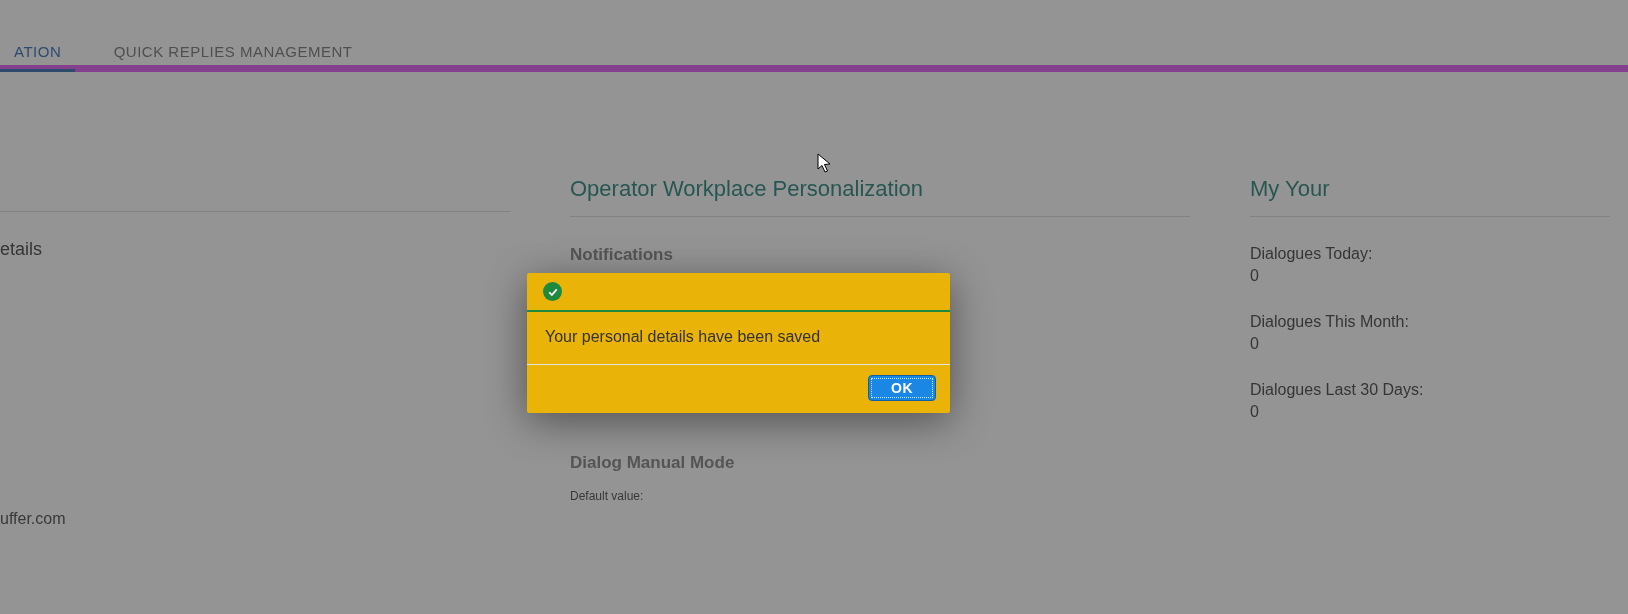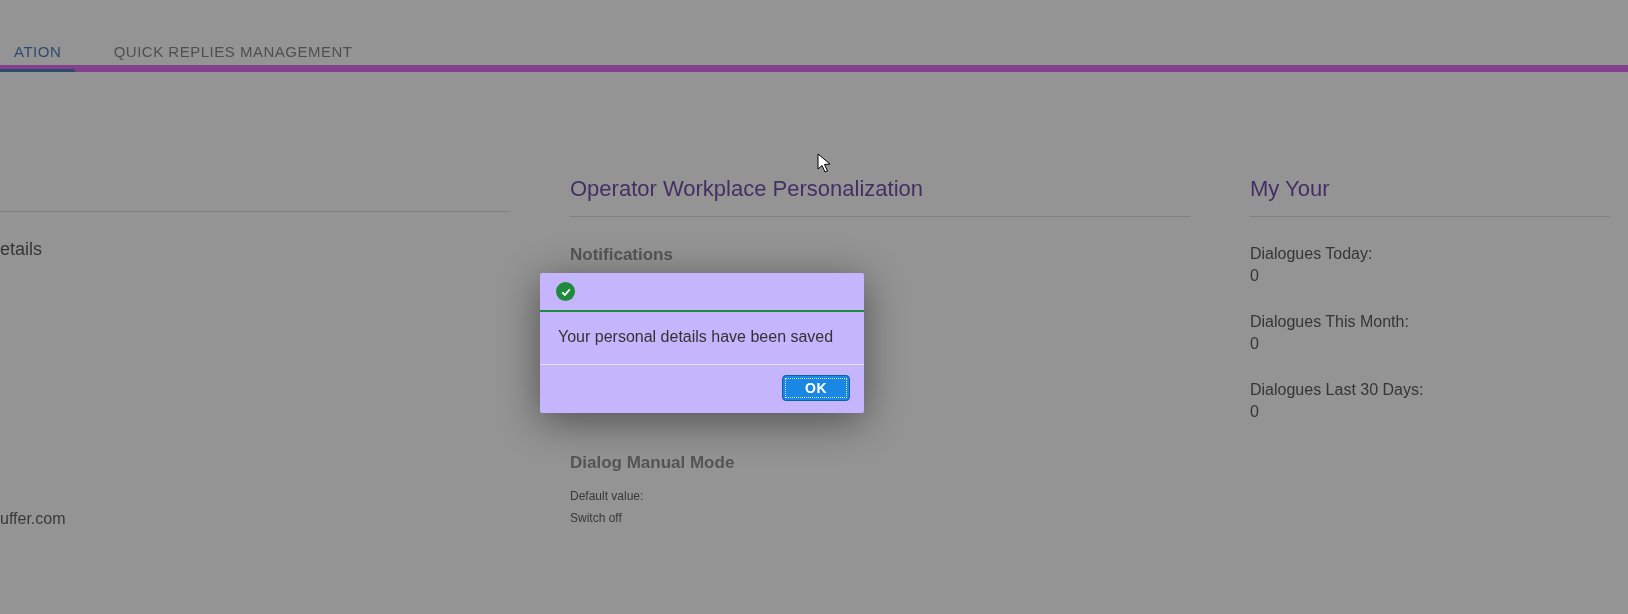--- a/index.html
+++ b/index.html
@@ -11,38 +11,38 @@
   .tab { display: inline-block; height: 42px; line-height: 32px; padding: 6px 14px 0 14px; font-size: 15px; letter-spacing: 0.5px; color: #666; cursor: pointer; }
   .tab.active { color: #1a5ea8; border-bottom: 3px solid #1a5ea8; }
   .tab + .tab { margin-left: 20px; }
 
   
   .col { position: absolute; top: 176px; }
   .col1 { left: 0; width: 510px; }
   .col2 { left: 570px; width: 620px; }
   .col3 { left: 1250px; width: 360px; }
 
-  .section-title { font-size: 22px; color: #4c1d95; font-weight: 400; padding-bottom: 14px; border-bottom: 1px solid #d4d4d4; }
+  .section-title { font-size: 22px; color: #0f766e; font-weight: 400; padding-bottom: 14px; border-bottom: 1px solid #d4d4d4; }
   .col1 .section-title { margin-top: 63px; font-size: 18px; color: #2d2d2d; font-weight: 500; border: none; }
   .col1 .divider1 { position: absolute; top: 35px; left: 0; right: 0; height: 1px; background: #d4d4d4; }
 
   .sub-heading { font-size: 17px; font-weight: 700; color: #737373; margin-top: 28px; }
   .body-text { font-size: 12px; color: #333; margin-top: 14px; line-height: 1.5; }
   .body-text.secondary { color: #333; }
 
   .kpi-label { font-size: 16px; color: #2d2d2d; margin-top: 28px; }
   .kpi-value { font-size: 16px; color: #2d2d2d; margin-top: 4px; }
 
   .email-frag { position: absolute; left: 0; top: 334px; font-size: 16px; color: #333; }
 
   
   .dim { position: absolute; inset: 0; background: rgba(60,60,60,0.55); }
 
   
-  .modal { position: absolute; left: 540px; top: 273px; width: 324px; background: #c4b5fd; box-shadow: 0 8px 40px rgba(0,0,0,0.45); border-radius: 2px; }
+  .modal { position: absolute; left: 527px; top: 273px; width: 423px; background: #eab308; box-shadow: 0 8px 40px rgba(0,0,0,0.45); border-radius: 2px; }
   .modal-head { padding: 9px 16px 9px 16px; border-bottom: 2px solid #1e8a3d; display: flex; align-items: center; }
   .success-icon { width: 19px; height: 19px; border-radius: 50%; background: #1e8a3d; display: flex; align-items: center; justify-content: center; }
   .success-icon svg { width: 12px; height: 12px; fill: none; stroke: #fff; stroke-width: 2.5; }
   .modal-body { padding: 16px 18px 18px 18px; font-size: 16px; color: #333; border-bottom: 1px solid #e3e3e3; }
   .modal-foot { padding: 10px 14px 12px 14px; display: flex; justify-content: flex-end; }
   .ok-btn { background: #1b87e5; color: #fff; font-weight: 700; font-size: 14px; letter-spacing: 0.5px; border: 1px solid #0f5fa8; border-radius: 4px; padding: 4px 22px; cursor: pointer; outline: 1px dotted #cfe6ff; outline-offset: -4px; }
 
   
   .cursor { position: absolute; left: 817px; top: 153px; width: 16px; height: 22px; pointer-events: none; z-index: 50; }
 </style>
@@ -61,21 +61,20 @@
     <div class="section-title">etails</div>
     <div class="email-frag">uffer.com</div>
   </div>
 
   <div class="col col2">
     <div class="section-title">Operator Workplace Personalization</div>
     <div class="sub-heading">Notifications</div>
     <div style="height:160px"></div>
     <div class="sub-heading">Dialog Manual Mode</div>
     <div class="body-text secondary">Default value:</div>
-    <div class="body-text" style="margin-top:4px">Switch off</div>
   </div>
 
   <div class="col col3">
     <div class="section-title">My Your</div>
     <div class="kpi-label">Dialogues Today:</div>
     <div class="kpi-value">0</div>
     <div class="kpi-label">Dialogues This Month:</div>
     <div class="kpi-value">0</div>
     <div class="kpi-label">Dialogues Last 30 Days:</div>
     <div class="kpi-value">0</div>

